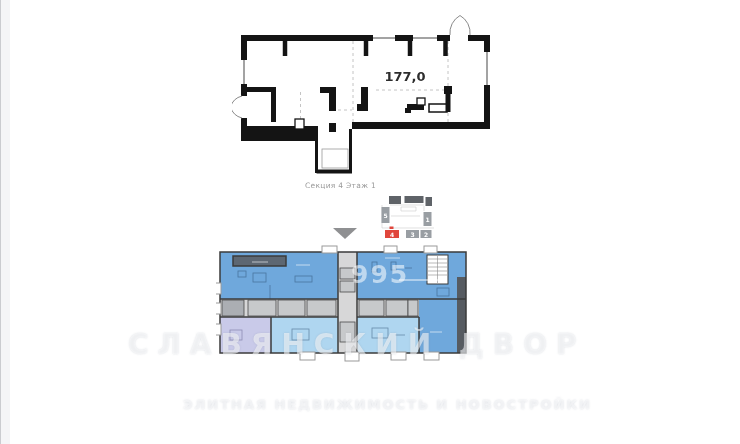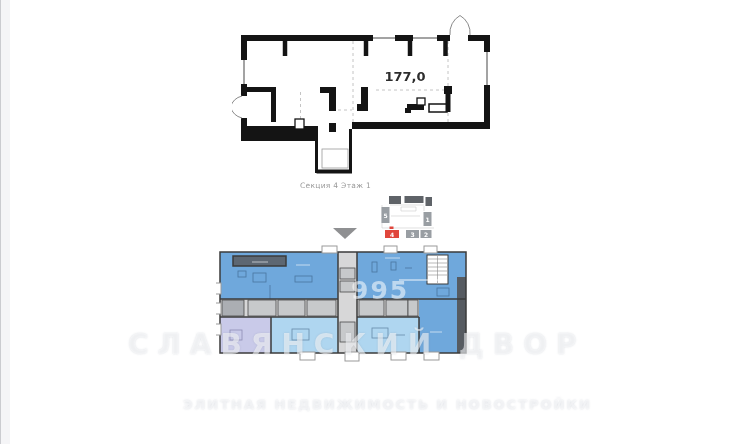--- a/index.html
+++ b/index.html
@@ -7,33 +7,33 @@
     width:740px;height:444px;background:#ffffff;position:relative;overflow:hidden;
     font-family:"DejaVu Sans", "Liberation Sans", sans-serif;
   }
   .abs{position:absolute;}
   
   .edge-line{left:0;top:0;width:1px;height:444px;background:#cbccd0;}
   .edge-fade{left:1px;top:0;width:9px;height:444px;background:#f5f5f7;}
 
   
   .section-caption{
-    left:300px;top:181px;width:76px;text-align:left;
+    left:300px;top:181px;width:76px;text-align:right;
     font-size:7.5px;color:#9a9a9a;letter-spacing:.3px;white-space:nowrap;
   }
   
   .down-arrow{
     left:333px;top:228px;width:0;height:0;
     border-left:12px solid transparent;border-right:12px solid transparent;
     border-top:11px solid #8f9092;
   }
   
   .wm{pointer-events:none;white-space:nowrap;font-weight:bold;}
   .wm-995{
-    left:351px;top:276px;font-size:25px;letter-spacing:2px;
+    left:351px;top:260px;font-size:25px;letter-spacing:2px;
     color:rgba(255,255,255,0.55);
     text-align:center;
   }
   .wm-995-dash{left:399px;top:279px;width:40px;height:2px;background:rgba(255,255,255,0.45);}
   .wm-title{
     left:128px;top:328px;font-size:28px;letter-spacing:9px;
     color:rgba(255,255,255,0.55);
     text-shadow:0 0 2px rgba(125,135,155,0.28);
   }
   .wm-subtitle{

